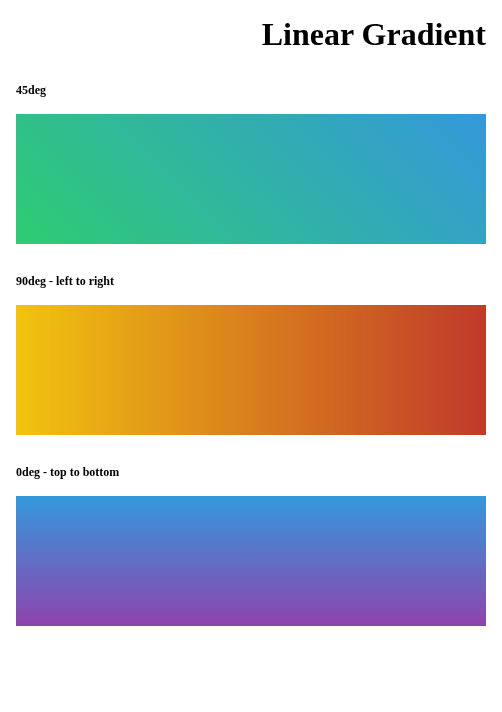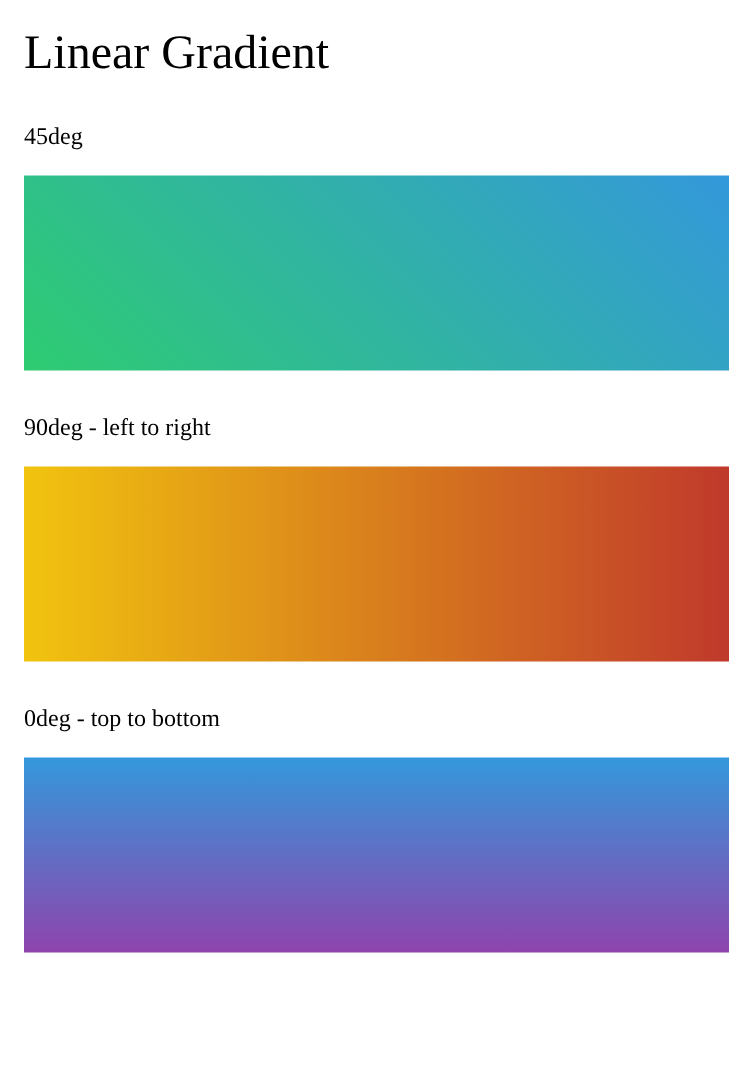--- a/index.html
+++ b/index.html
@@ -8,26 +8,27 @@
     body {
       margin: 0;
       padding: 16px;
       font-family: Georgia, 'Times New Roman', Times, serif;
       background: #ffffff;
       color: #000000;
       width: 502px;
     }
     h1 {
       font-size: 32px;
-      font-weight: normal;
+      font-weight: bold;
       margin: 0 0 20px 0;
+      text-align: right;
     }
     h3 {
-      font-size: 16px;
-      font-weight: normal;
+      font-size: 12px;
+      font-weight: bold;
       margin: 30px 0 16px 0;
     }
     .swatch {
       width: 100%;
       height: 130px;
       margin-bottom: 10px;
     }
     .grad-45 {
       background: linear-gradient(45deg, #2ecc71, #3498db);
     }

